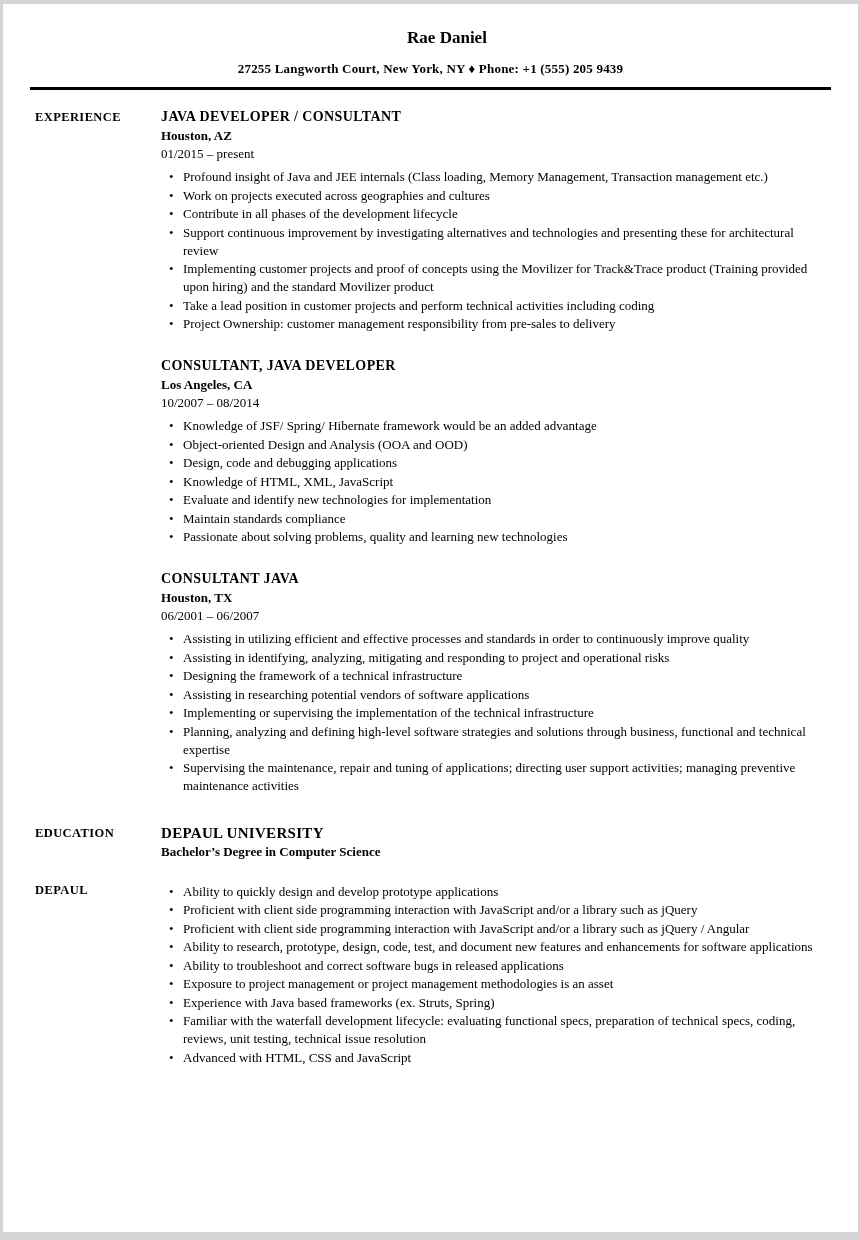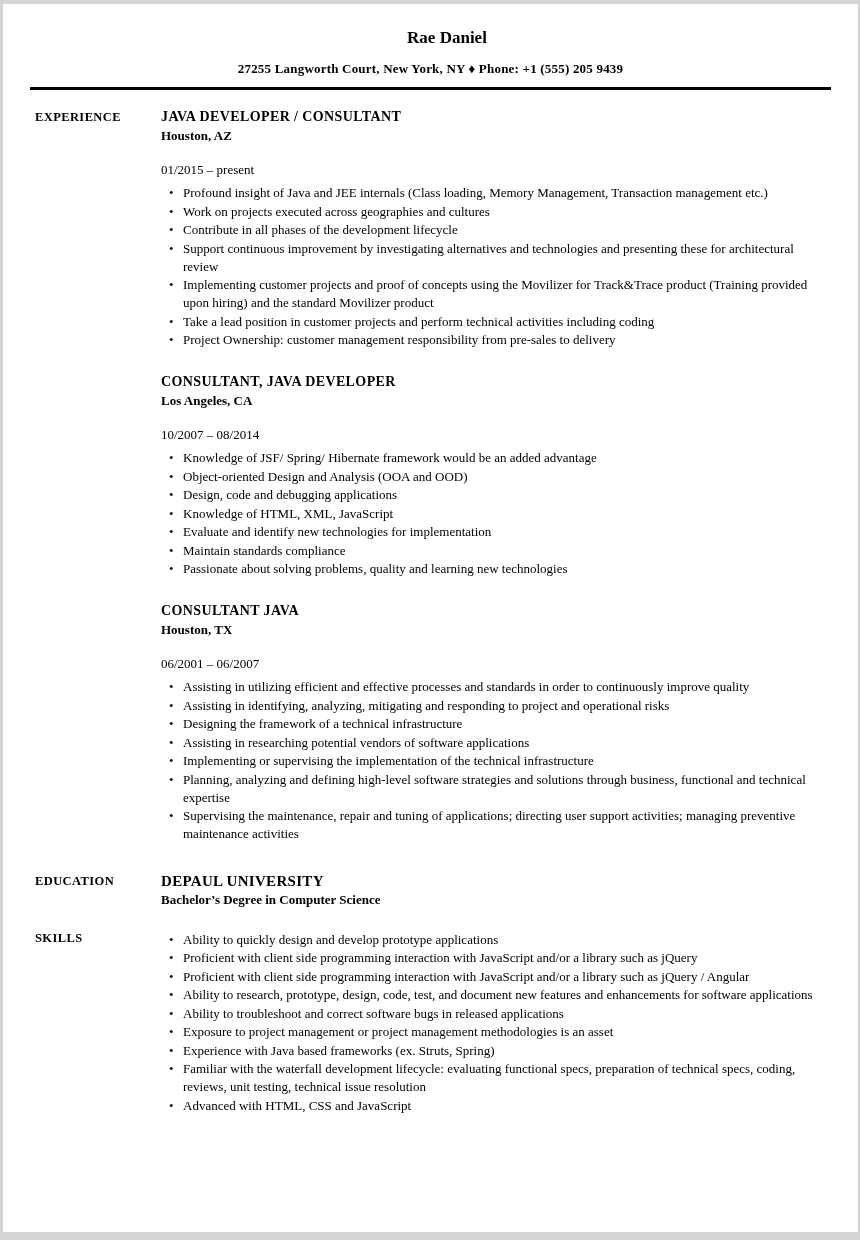--- a/index.html
+++ b/index.html
@@ -32,21 +32,21 @@
     font-weight: bold;
     letter-spacing: 0.4px;
     padding-top: 2px;
   }
   .section-content { flex: 1; font-size: 13px; line-height: 18px; }
 
   .job { margin-bottom: 24px; }
   .job:last-child { margin-bottom: 0; }
   .job-title { font-size: 14px; font-weight: bold; letter-spacing: 0.4px; }
   .job-location { font-weight: bold; margin-top: 1px; }
-  .job-dates { margin-top: 16px; }
+  .job-dates { margin-top: 0; }
 
   ul.bullets { list-style: none; margin: 5px 0 0 8px; }
   ul.bullets li {
     position: relative;
     padding-left: 14px;
     margin-bottom: 0.5px;
   }
   ul.bullets li::before {
     content: "\2022";
     position: absolute;
@@ -125,21 +125,21 @@
 
     <div class="section-row row-education">
       <div class="section-label">EDUCATION</div>
       <div class="section-content">
         <div class="edu-school">DEPAUL UNIVERSITY</div>
         <div class="edu-degree">Bachelor’s Degree in Computer Science</div>
       </div>
     </div>
 
     <div class="section-row row-skills">
-      <div class="section-label">SKILLS</div>
+      <div class="section-label">DEPAUL</div>
       <div class="section-content">
         <ul class="bullets" style="margin-top:2px">
           <li>Ability to quickly design and develop prototype applications</li>
           <li>Proficient with client side programming interaction with JavaScript and/or a library such as jQuery</li>
           <li>Proficient with client side programming interaction with JavaScript and/or a library such as jQuery / Angular</li>
           <li>Ability to research, prototype, design, code, test, and document new features and enhancements for software applications</li>
           <li>Ability to troubleshoot and correct software bugs in released applications</li>
           <li>Exposure to project management or project management methodologies is an asset</li>
           <li>Experience with Java based frameworks (ex. Struts, Spring)</li>
           <li>Familiar with the waterfall development lifecycle: evaluating functional specs, preparation of technical specs, coding, reviews, unit testing, technical issue resolution</li>

